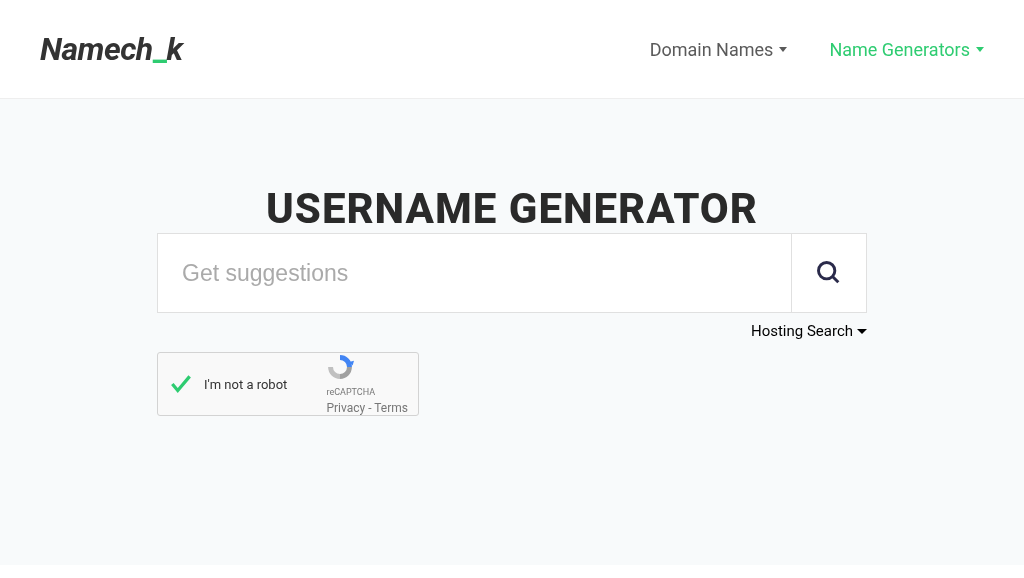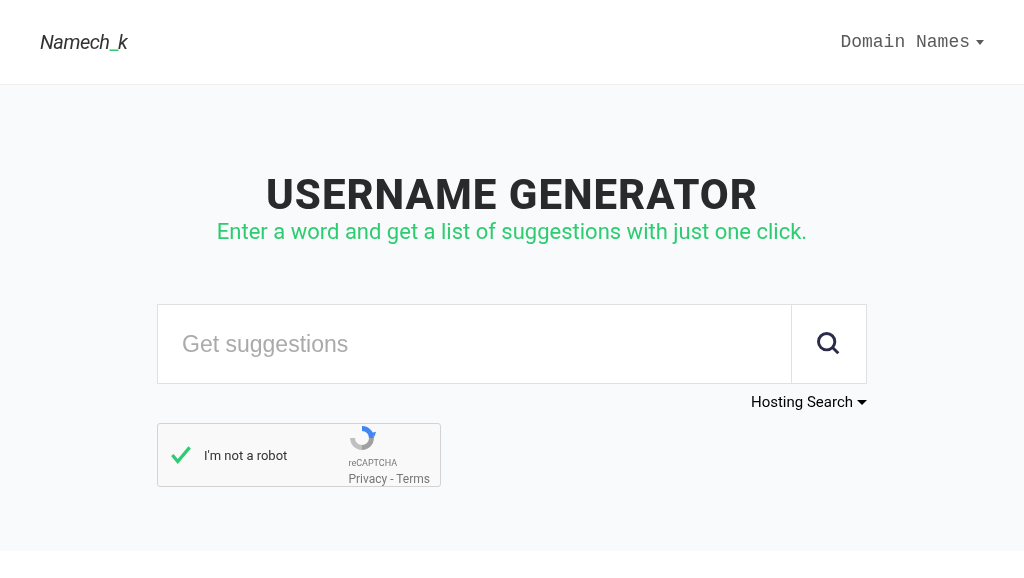--- a/index.html
+++ b/index.html
@@ -13,34 +13,33 @@
     }
     .header {
       display: flex;
       align-items: center;
       justify-content: space-between;
       padding: 30px 40px;
       background: #fff;
       border-bottom: 1px solid #eee;
     }
     .logo {
-      font-size: 20px;
-      font-weight: 400;
+      font-size: 32px;
+      font-weight: 700;
       font-style: italic;
       color: #333;
       letter-spacing: -0.5px;
     }
     .logo-underscore {
       color: #2ecc71;
       font-style: normal;
     }
     .nav {
       display: flex;
       gap: 42px;
-      font-family: Liberation Mono, monospace;
     }
     .nav-item {
       display: flex;
       align-items: center;
       gap: 6px;
       font-size: 18px;
       color: #5a5a5a;
       cursor: pointer;
     }
     .nav-item.active {
@@ -117,21 +116,21 @@
     }
     .caret-down {
       display: inline-block;
       width: 0;
       height: 0;
       border-left: 5px solid transparent;
       border-right: 5px solid transparent;
       border-top: 5px solid #000;
     }
     .recaptcha {
-      width: 284px;
+      width: 262px;
       height: 64px;
       background: #f9f9f9;
       border: 1px solid #d3d3d3;
       border-radius: 3px;
       display: flex;
       align-items: center;
       padding: 0 10px;
       margin-top: 12px;
       text-align: left;
     }
@@ -171,26 +170,29 @@
 
 <header class="header">
   <div class="logo">
     <span>Namech</span><span class="logo-underscore">_</span><span>k</span>
   </div>
   <nav class="nav">
     <div class="nav-item">
       <span>Domain Names</span>
       <span class="chevron"></span>
     </div>
+    <div class="nav-item active">
+      <span>Name Generators</span>
+      <span class="chevron"></span>
+    </div>
   </nav>
 </header>
 
 <main class="main">
   <h1 class="title">USERNAME GENERATOR</h1>
-  <p class="subtitle">Enter a word and get a list of suggestions with just one click.</p>
 
   <div class="search-container">
     <div class="search-box">
       <input type="text" class="search-input" placeholder="Get suggestions" style="">
       <button class="search-btn">
         <svg width="28" height="28" viewBox="0 0 24 24" fill="none" stroke="#2a2a4a" stroke-width="2.5">
           <circle cx="10" cy="10" r="7"></circle>
           <line x1="20" y1="20" x2="15" y2="15"></line>
         </svg>
       </button>

